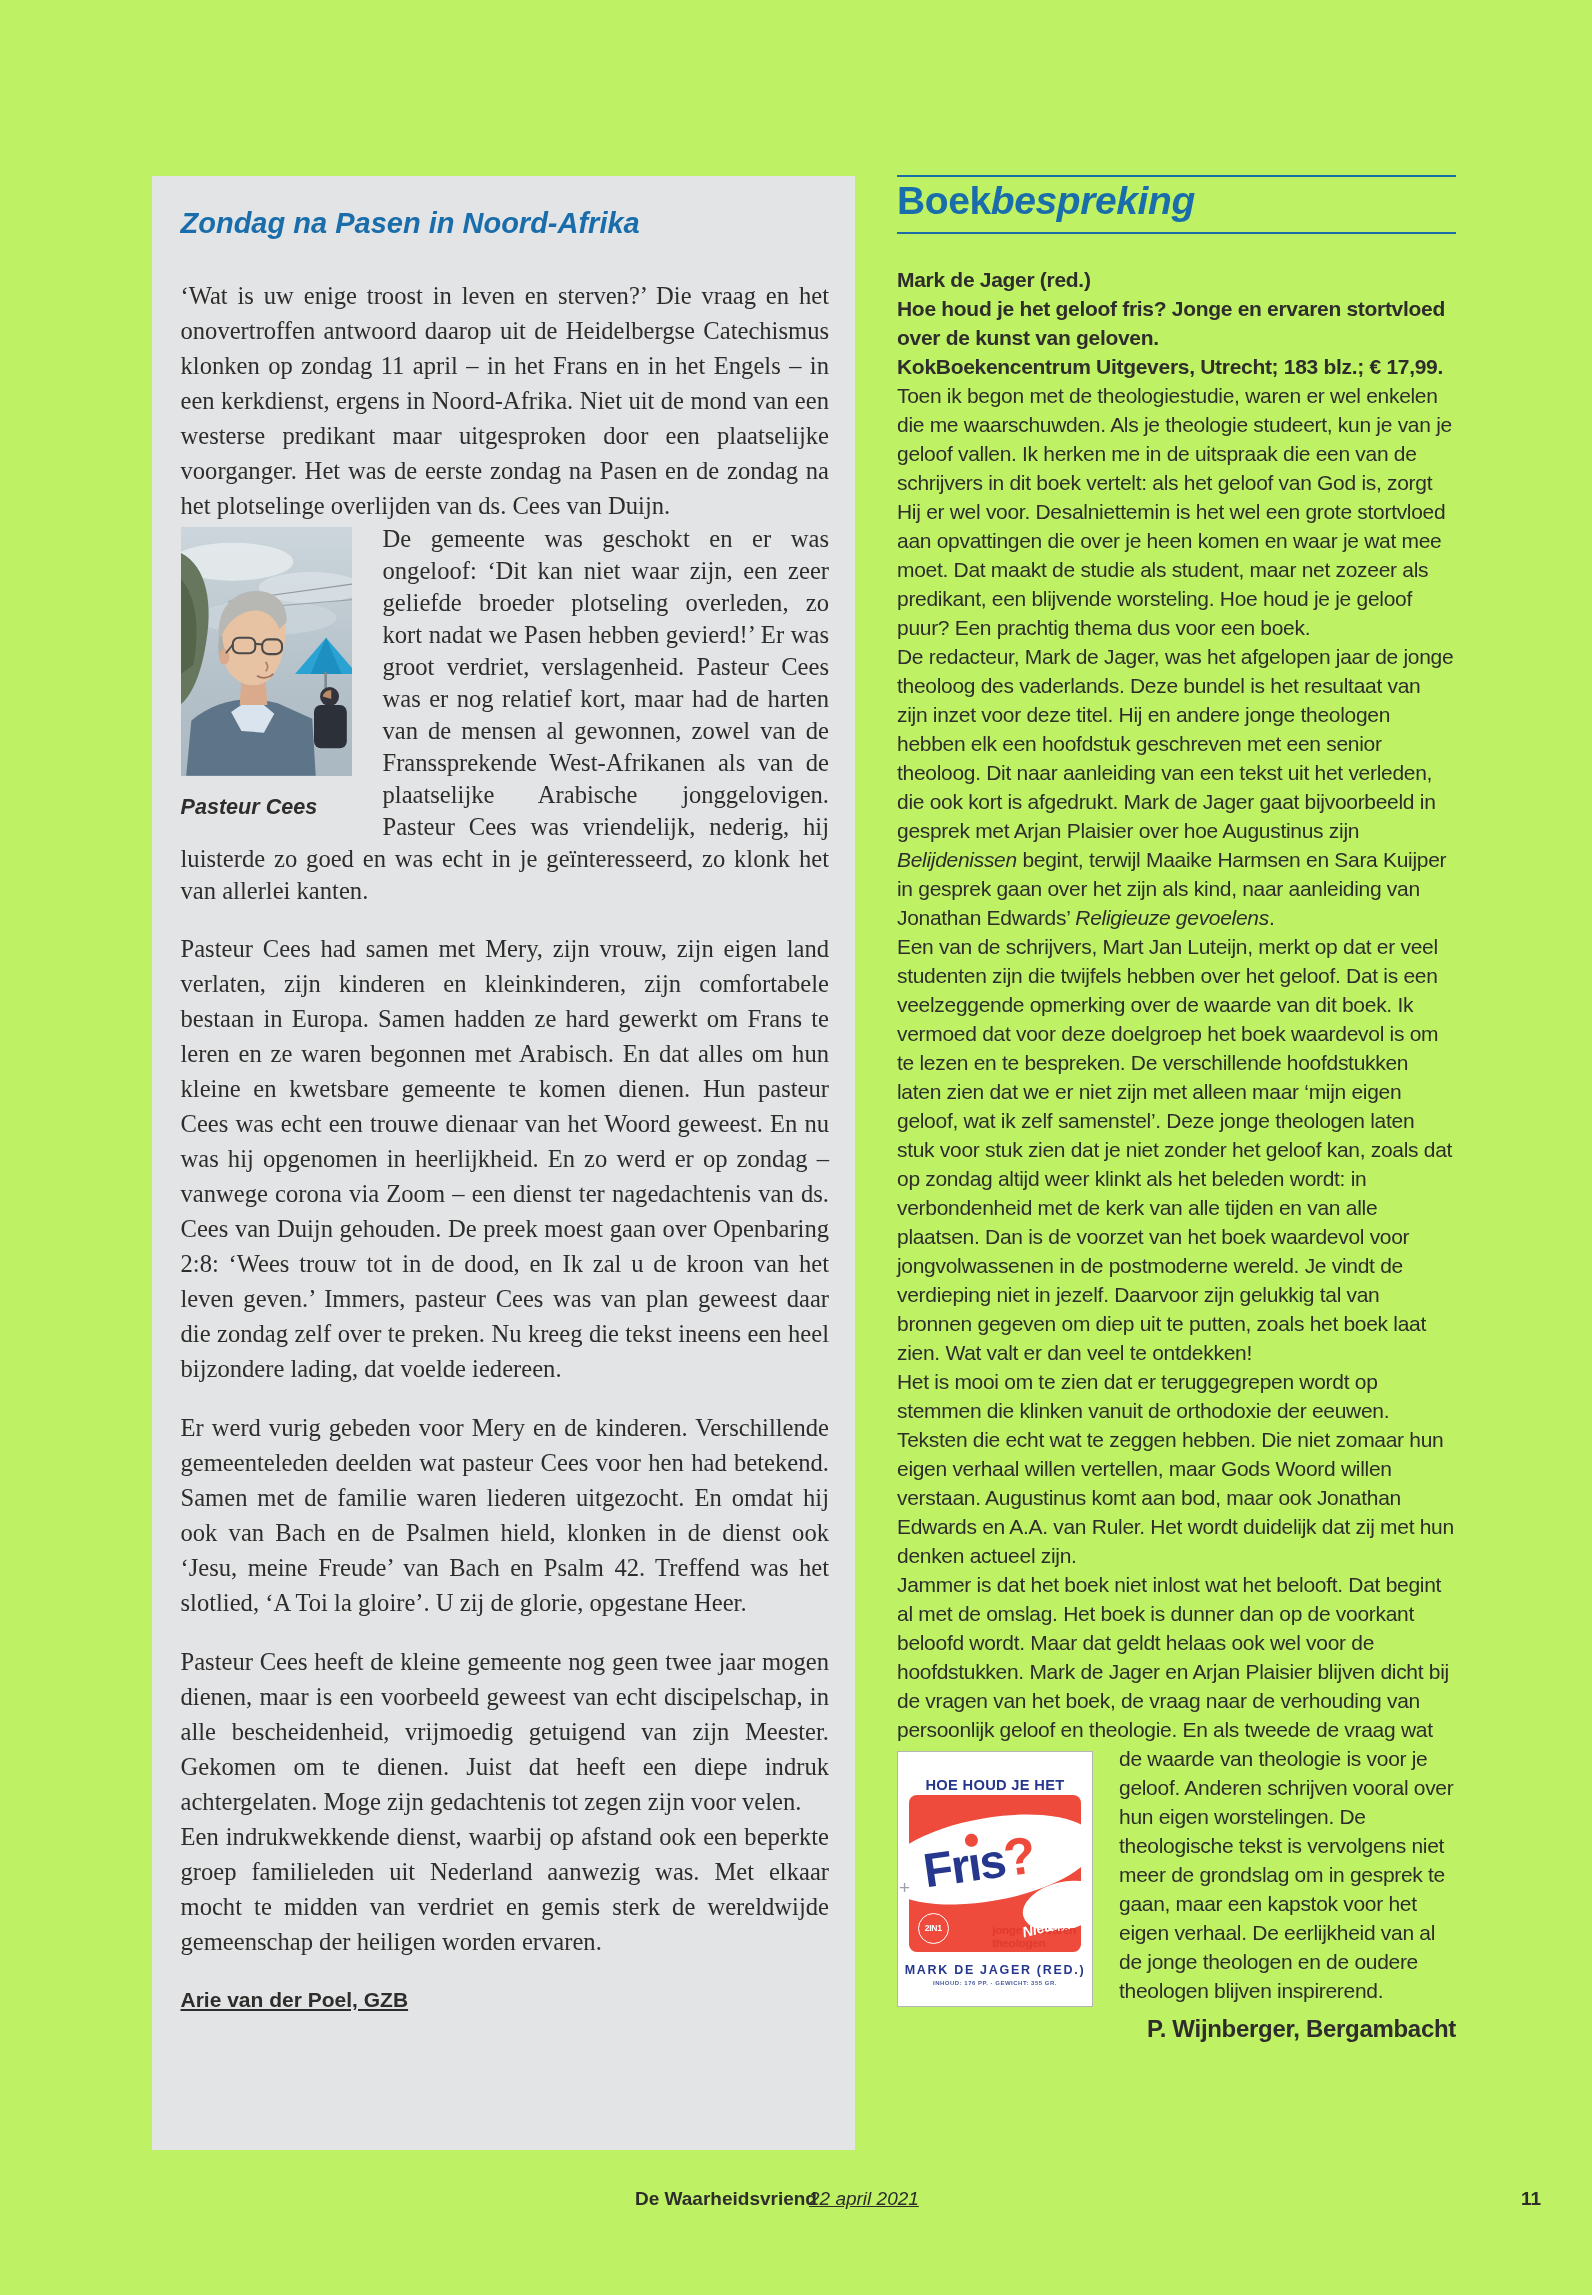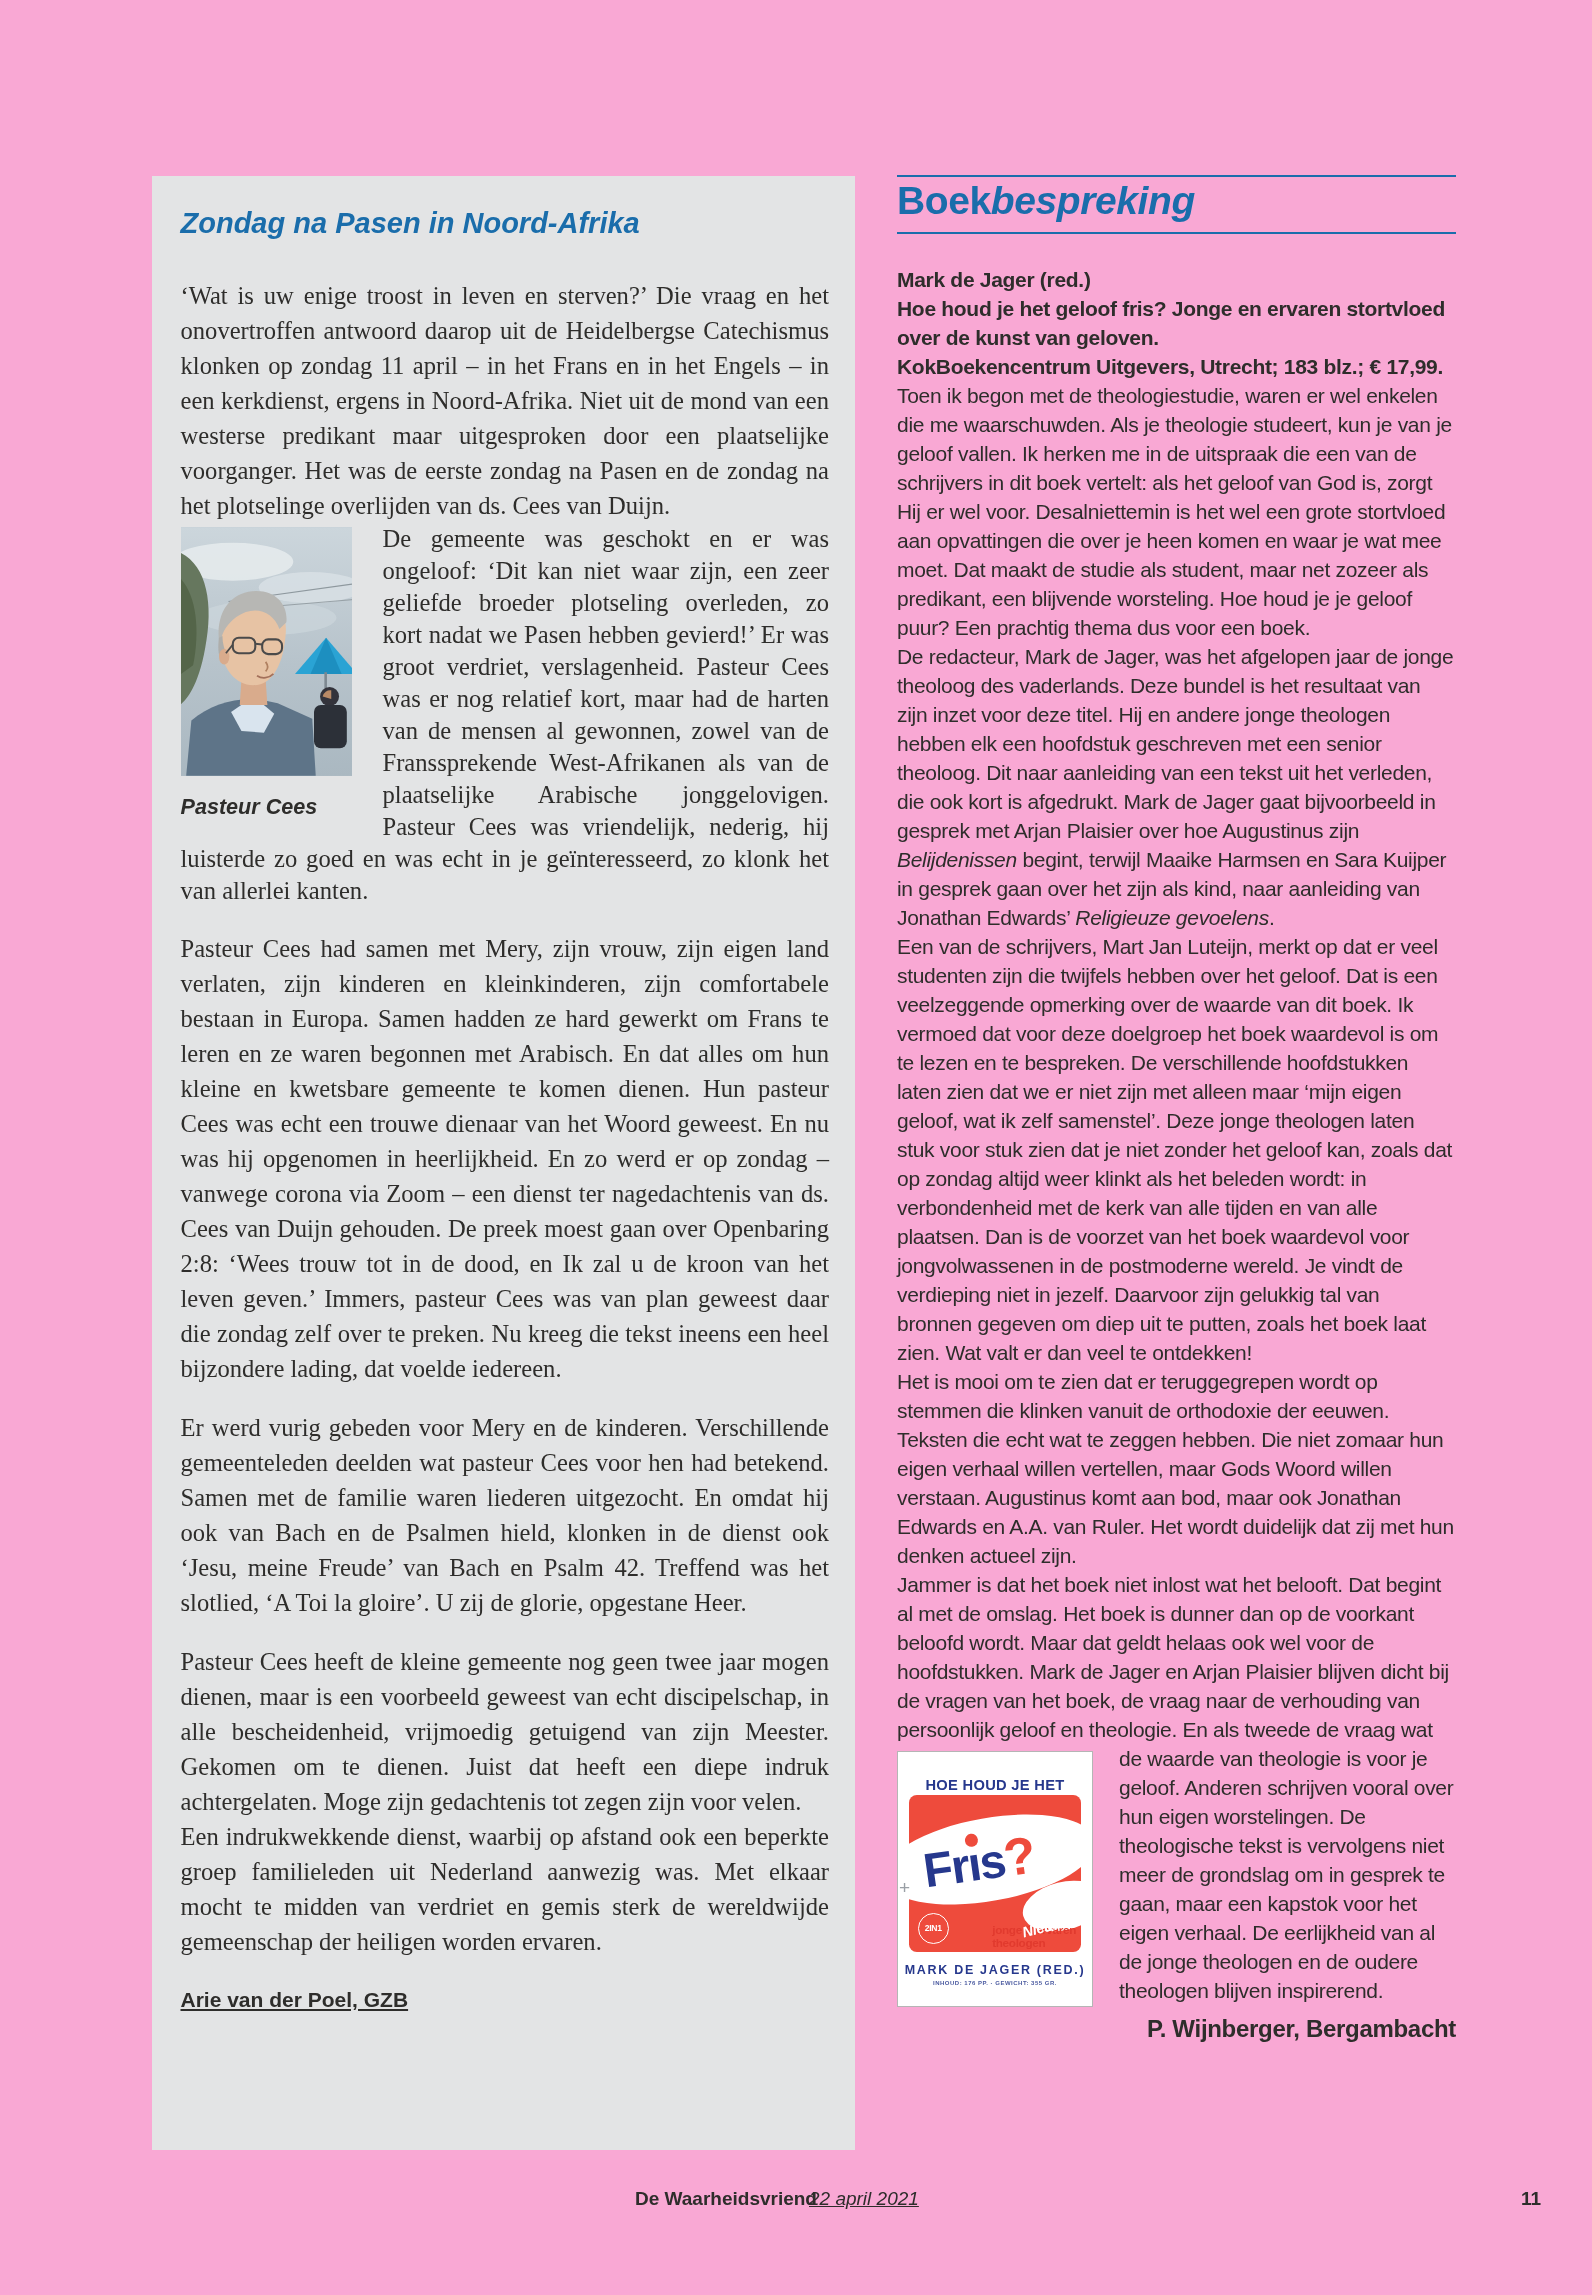--- a/index.html
+++ b/index.html
@@ -1,16 +1,16 @@
 <!DOCTYPE html>
 <html lang="nl" style="font-size:14px"><head>
 <meta charset="utf-8">
 <style>
   html,body{margin:0;padding:0;background:#ffffff;}
-  .page{position:relative;width:1592px;height:2295px;background:#f9a8d4;overflow:hidden;
+  .page{position:relative;width:1592px;height:2295px;background:#bef264;overflow:hidden;
         font-family:"Liberation Sans",sans-serif;color:#2e2d2b;}
 
   
   .gray-box{position:absolute;left:152px;top:176px;width:703px;height:1974px;
             background:#e3e4e5;box-sizing:border-box;padding:31px 26px 0 28.5px;overflow:hidden;}
   .left-title{margin:0 0 38px 0;font-family:"Liberation Sans",sans-serif;
               font-size:29px;line-height:1.15;font-style:italic;font-weight:700;color:#1a6dab;}
   .serif{font-family:"Liberation Serif",serif;font-size:24.6px;line-height:35px;
          text-align:justify;margin:0;color:#2e2d2b;}
   .para{margin-top:24px;}

